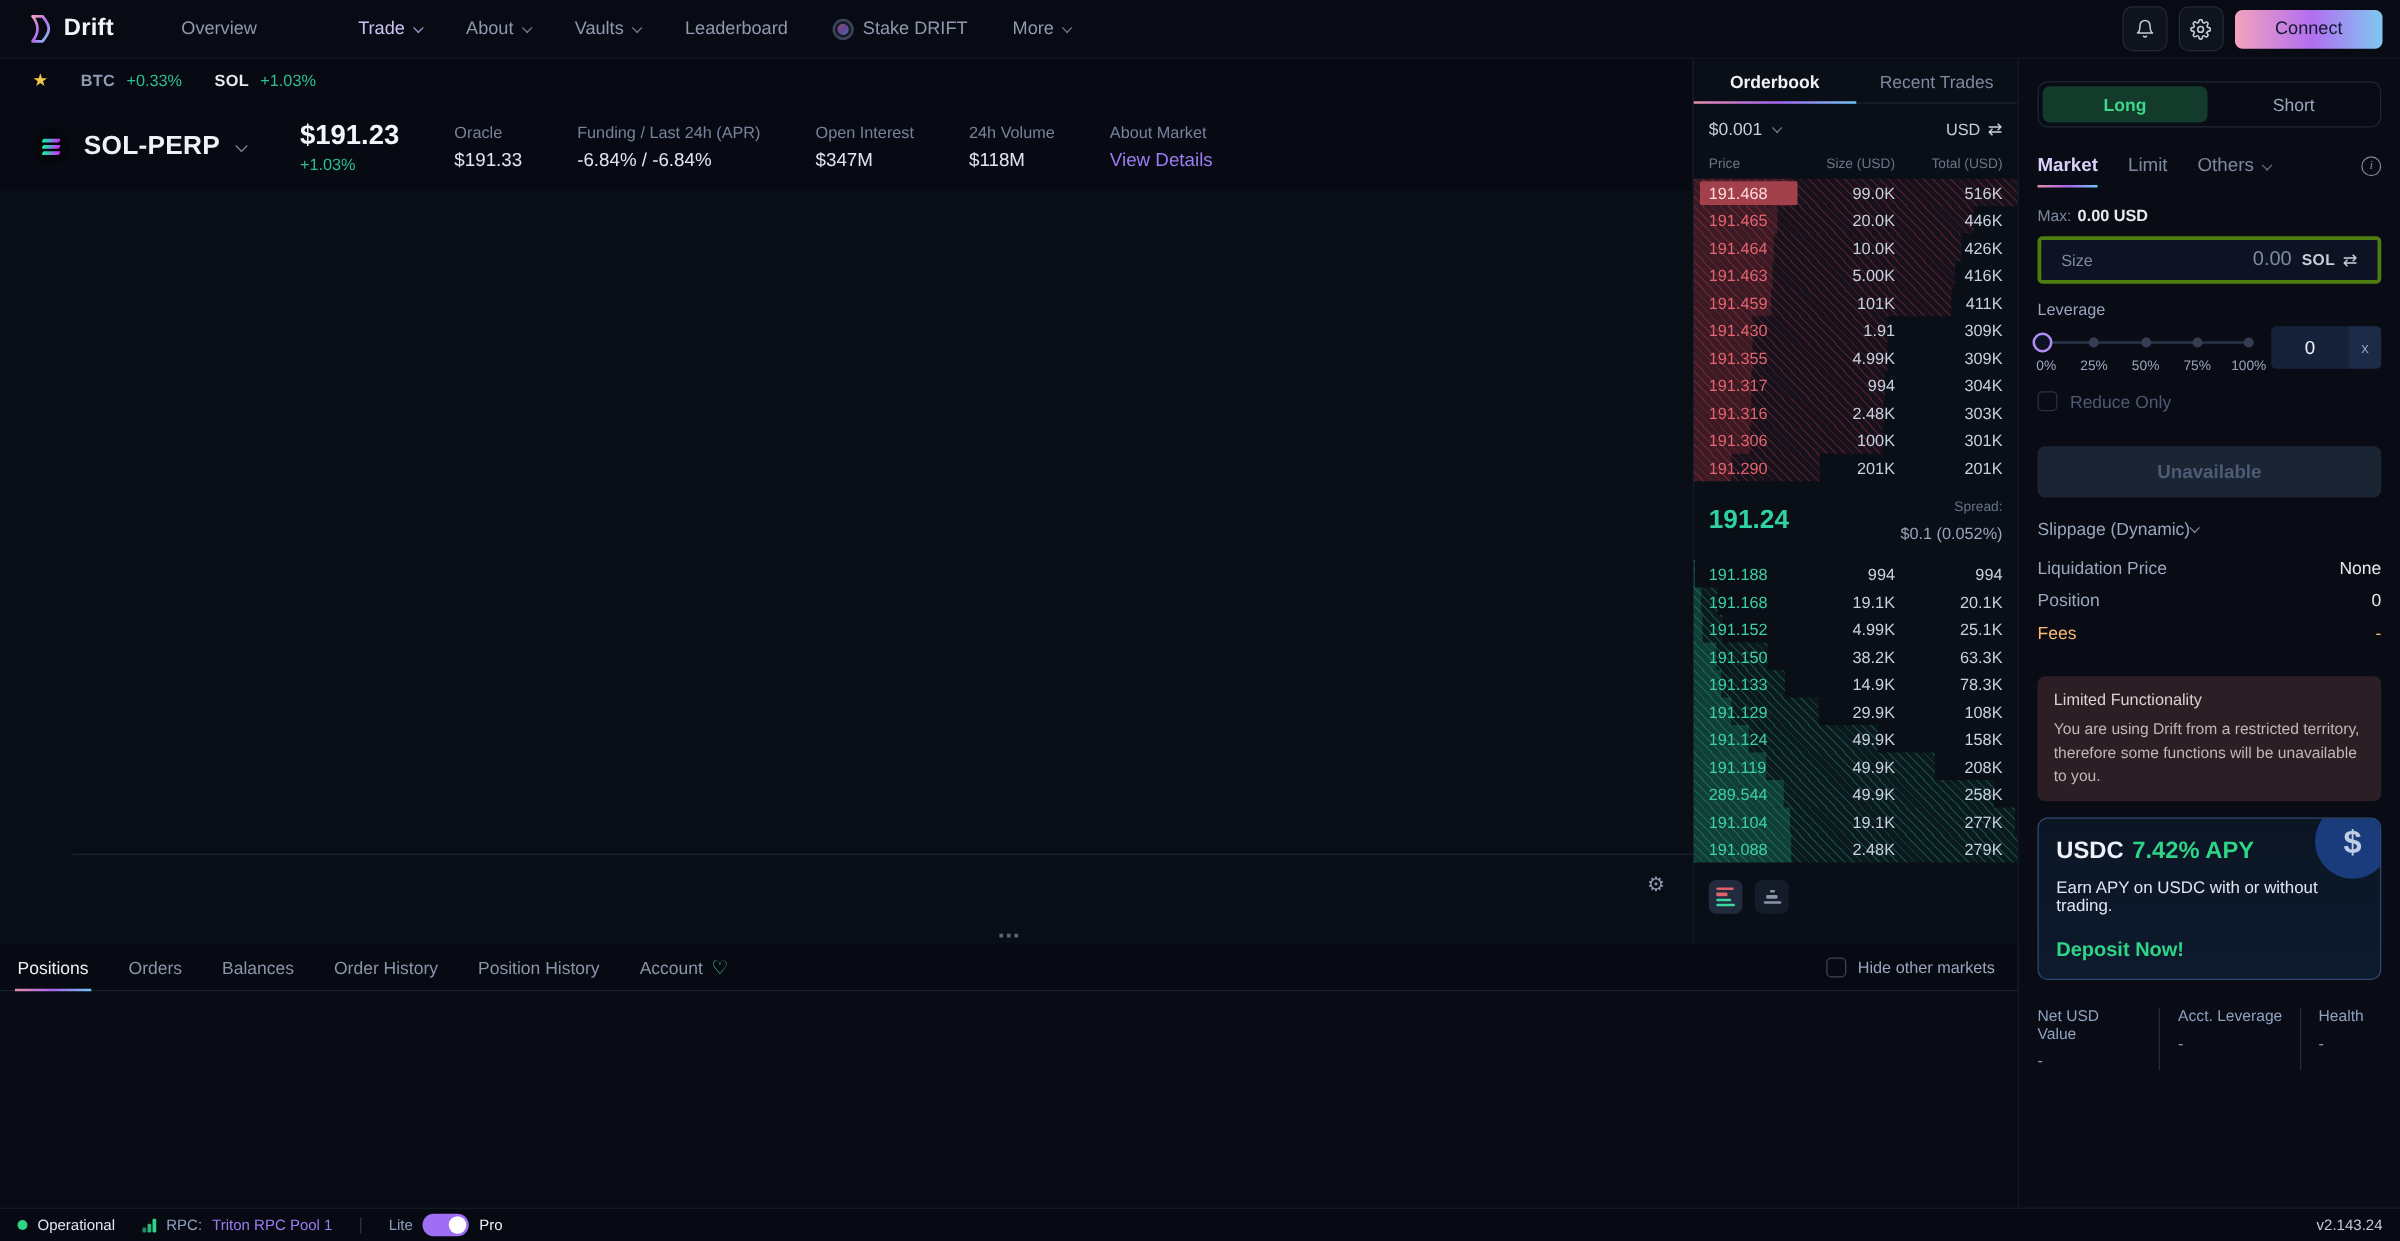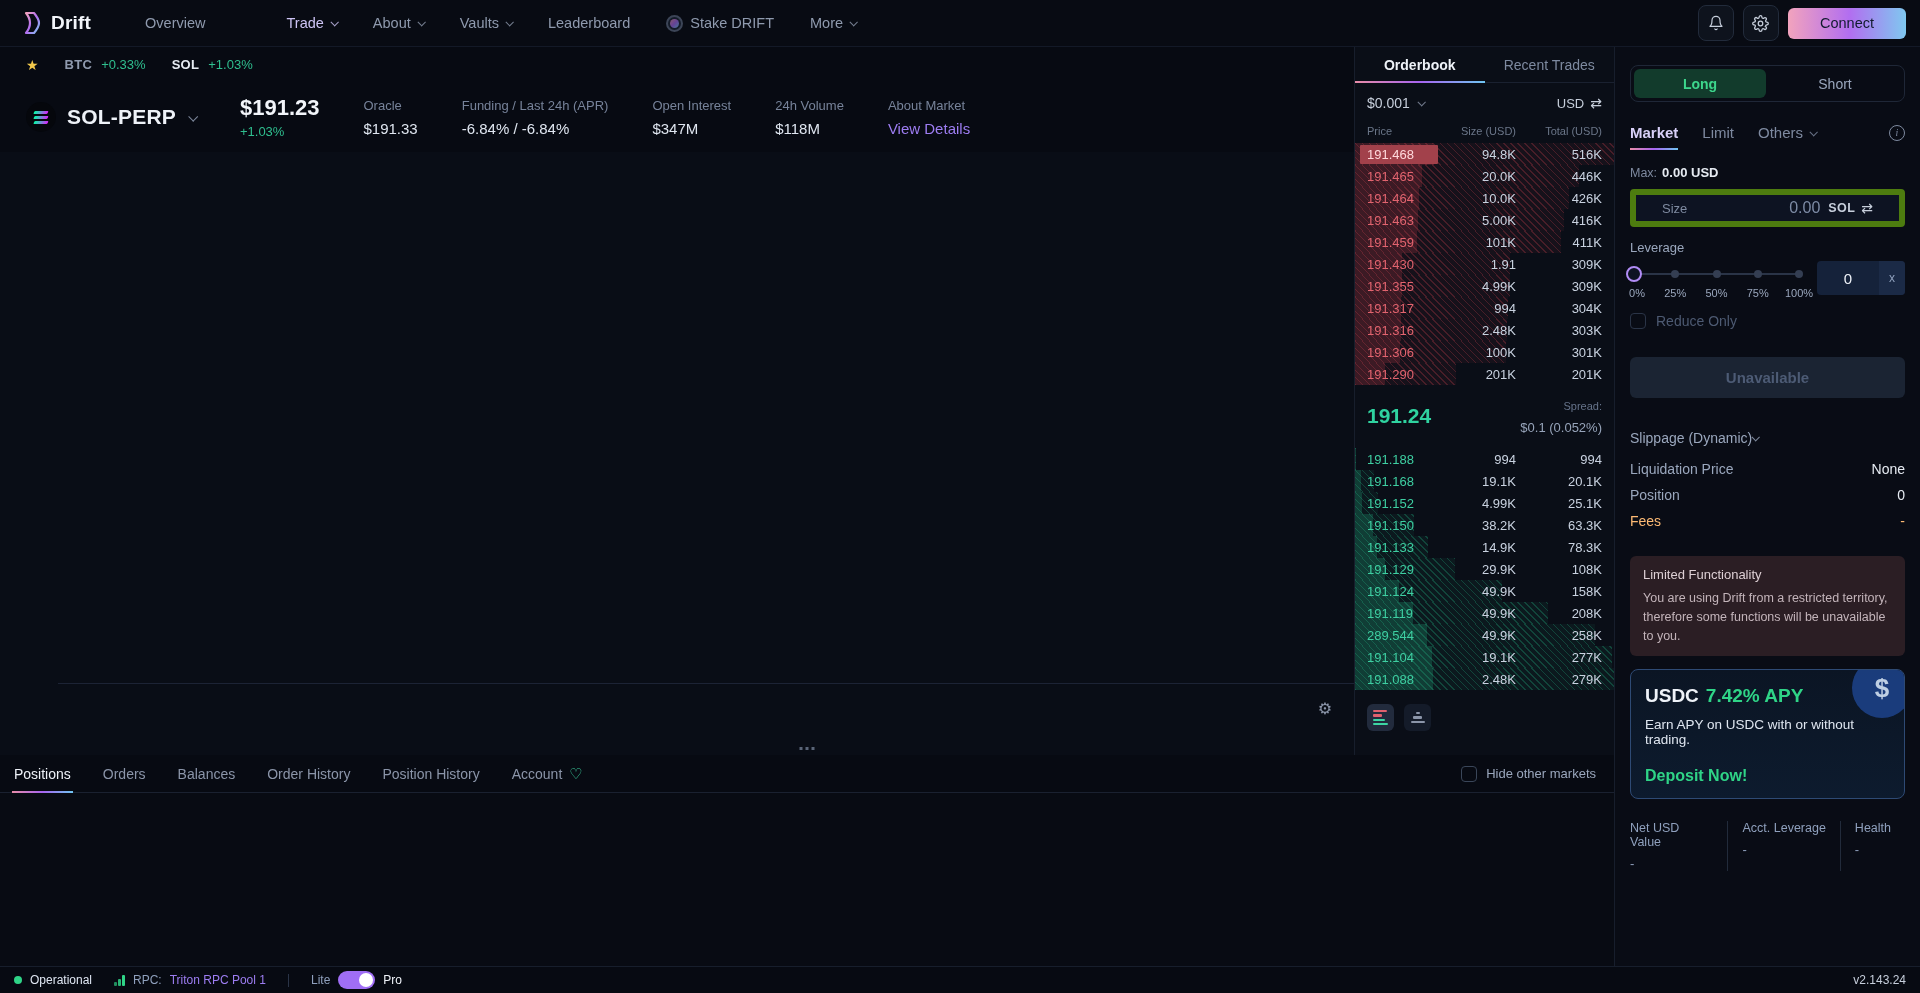--- a/index.html
+++ b/index.html
@@ -119,40 +119,40 @@
   .side-toggle { display:flex; border:1px solid #1f2737; border-radius:8px; padding:3px; gap:3px; }
   .side-btn { flex:1; height:29px; border-radius:6px; display:flex; align-items:center; justify-content:center; font-size:14px; color:#9aa7bd; cursor:pointer; }
   .side-btn.long.active { background:#123b2c; color:#3dd68c; font-weight:600; }
   .order-tabs { display:flex; align-items:center; gap:24px; margin-top:22px; }
   .otab { font-size:15px; color:#7e8aa0; cursor:pointer; position:relative; padding-bottom:9px; display:flex; align-items:center; gap:7px; }
   .otab.active { color:#d8d0f8; font-weight:600; }
   .otab.active::after { content:""; position:absolute; left:0; right:0; bottom:0; height:2px; background:linear-gradient(90deg,#e88ca8,#a764f0,#6fc5f2); }
   .info-ic { margin-left:auto; width:16px; height:16px; border:1.4px solid #7e8aa0; border-radius:50%; color:#7e8aa0; font-size:10px; display:flex; align-items:center; justify-content:center; font-style:italic; font-family:"Liberation Serif",serif; cursor:pointer; margin-bottom:9px; }
   .max-row { margin-top:15px; font-size:12.5px; color:#7e8aa0; }
   .max-row b { color:#e6ebf2; font-size:13px; margin-left:5px; font-weight:600; }
-  .size-box { margin-top:9px; height:38px; border:6px solid #4d7c0f; border-radius:4px; background:#0d1322; display:flex; align-items:center; padding:0 26px; cursor:text; }
+  .size-box { margin-top:9px; height:38px; border:3px solid #4d7c0f; border-radius:4px; background:#0d1322; display:flex; align-items:center; padding:0 16px; cursor:text; }
   .size-label { font-size:13px; color:#7e8aa0; }
   .size-val { margin-left:auto; font-size:16px; color:#7d8ba5; }
   .size-asset { font-size:12.5px; font-weight:700; color:#c6cedb; margin-left:8px; letter-spacing:.4px; }
   .size-swap { color:#c6cedb; font-size:14px; margin-left:6px; cursor:pointer; }
   .lev-label { margin-top:13px; font-size:13px; color:#9aa7bd; }
   .lev-row { display:flex; align-items:flex-start; margin-top:6px; }
   .slider-wrap { flex:1; position:relative; height:40px; }
   .slider-track { position:absolute; left:4px; right:4px; top:12px; height:2px; background:#2a3447; }
   .slider-dot { position:absolute; top:9px; width:8px; height:8px; border-radius:50%; background:#343e52; transform:translateX(-50%); }
   .slider-handle { position:absolute; top:5px; left:4px; width:16px; height:16px; border-radius:50%; border:2.5px solid #b18cf5; background:#0d1322; transform:translateX(-50%); cursor:grab; z-index:2; }
   .slider-labels span { position:absolute; top:26px; font-size:11px; color:#9aa7bd; transform:translateX(-50%); }
   .lev-box { width:88px; height:34px; margin-left:14px; background:#15223a; border-radius:4px; display:flex; align-items:stretch; overflow:hidden; cursor:text; }
   .lev-box .v { flex:1; display:flex; align-items:center; justify-content:center; font-size:15px; color:#eef2f8; }
   .lev-box .x { width:26px; display:flex; align-items:center; justify-content:center; font-size:12px; color:#8fa0bd; background:#1b2a46; }
   .reduce-row { margin-top:12px; display:flex; align-items:center; gap:10px; cursor:pointer; }
   .reduce-row .checkbox { border-color:#2a3447; }
   .reduce-row span.lbl { font-size:14px; color:#4d5a72; }
   .submit-btn { margin-top:28px; height:41px; border-radius:6px; background:#1b2433; color:#4d5b75; font-size:15px; font-weight:600; display:flex; align-items:center; justify-content:center; cursor:not-allowed;text-align:right; }
-  .slippage { margin-top:32px; display:flex; align-items:center; gap:0; font-size:14px; color:#9aa7bd; cursor:pointer; }
+  .slippage { margin-top:17px; display:flex; align-items:center; gap:0; font-size:14px; color:#9aa7bd; cursor:pointer; }
   .slippage .chev { width:6px; height:6px; }
   .sum-rows { margin-top:10px; }
   .sum-row { display:flex; justify-content:space-between; font-size:14px; padding:5px 0; }
   .sum-row .l { color:#9aa7bd; } .sum-row .v { color:#e6ebf2; }
   .sum-row.dim .l, .sum-row.dim .v { color:#fdba74; }
   .warn-card { margin-top:22px; background:#2b1e24; border-radius:6px; padding:11px 13px; }
   .warn-title { font-size:13px; color:#ded0d5; }
   .warn-body { margin-top:7px; font-size:12.5px; color:#c3b4ba; line-height:1.5; }
   .usdc-card { margin-top:13px; border:1px solid #2e4a74; border-radius:8px; background:linear-gradient(180deg,#0b1524,#0d1b2e); padding:15px 14px 13px; position:relative; overflow:hidden; }
   .usdc-logo { position:absolute; right:-8px; top:-12px; width:60px; height:60px; border-radius:50%; background:#1d4084; color:#cfe0f5; display:flex; align-items:center; justify-content:center; font-size:26px; font-weight:700; opacity:.92; }
@@ -323,21 +323,21 @@
           <div class="ob-heads">
               <span>Price</span>
               <span>Size (USD)</span>
               <span>Total (USD)</span>
             </div>
           <div id="asks">
               <div class="ob-row ask">
                 <i class="bar hatch" style="width: 100%;"></i>
                 <i class="bar solid" style="width: 30%;"></i>
                 <span class="c price flash">191.468</span>
-                <span class="c size">94.8K</span>
+                <span class="c size">99.0K</span>
                 <span class="c total">516K</span>
               </div>
               <div class="ob-row ask">
                 <i class="bar hatch" style="width: 86.4%;"></i>
                 <i class="bar solid" style="width: 25.9%;"></i>
                 <span class="c price">191.465</span>
                 <span class="c size">20.0K</span>
                 <span class="c total">446K</span>
               </div>
               <div class="ob-row ask">

